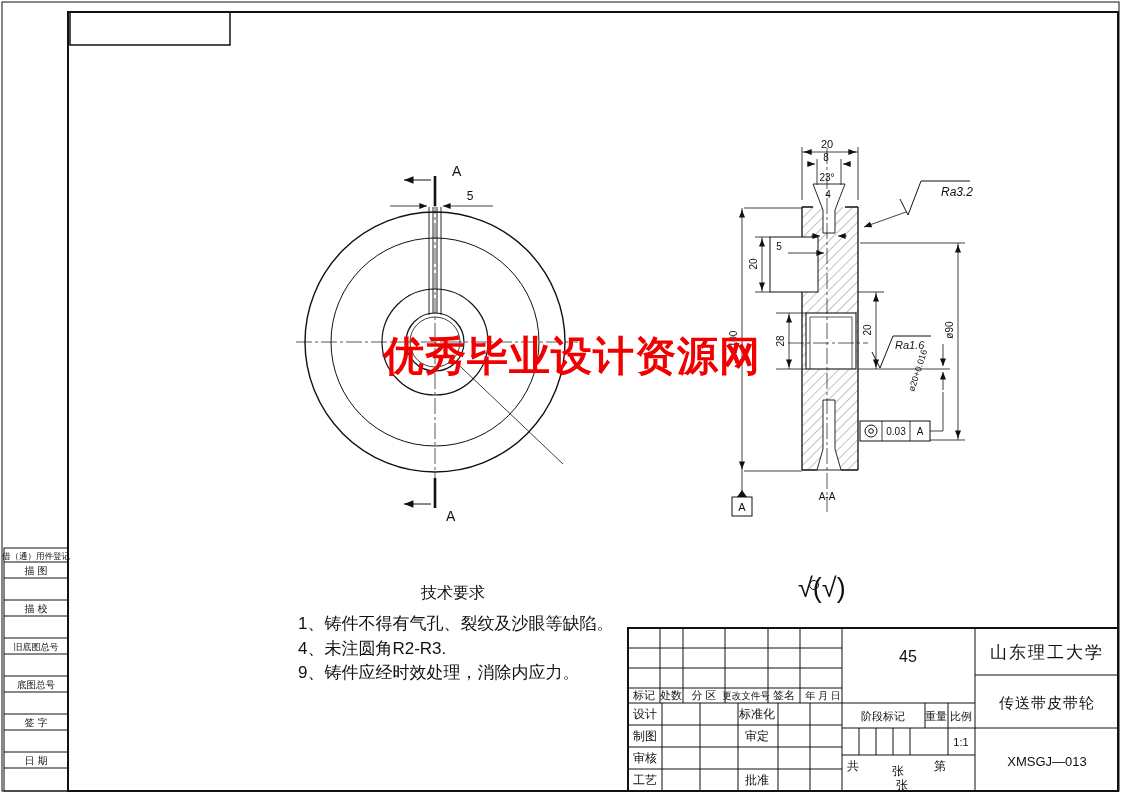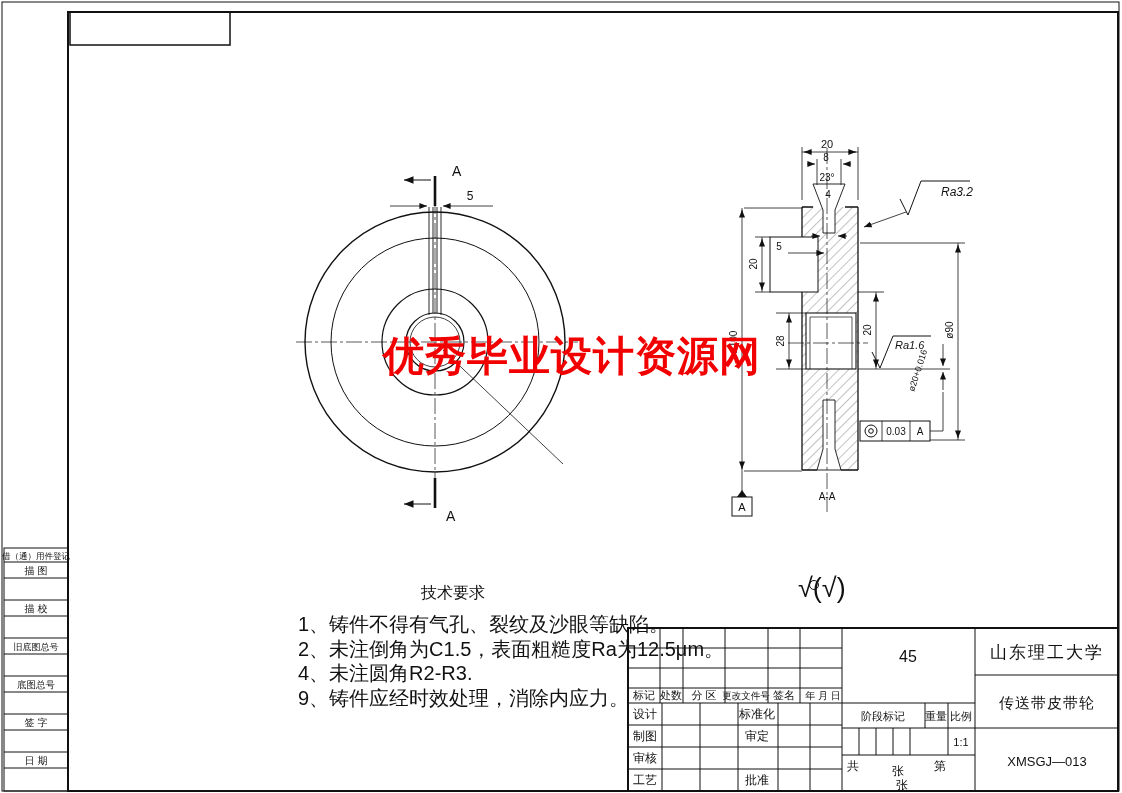--- a/index.html
+++ b/index.html
@@ -5,21 +5,21 @@
   html,body{margin:0;padding:0;background:#888;}
   #sheet{position:relative;width:1122px;height:793px;background:#ffffff;overflow:hidden;
          font-family:"Liberation Sans",sans-serif;color:#111;}
   svg text{fill:#111;}
   .wm{position:absolute;color:#f20000;font-family:"Liberation Serif",serif;font-weight:bold;
       white-space:nowrap;z-index:5;line-height:1;}
   #wm1{left:383px;top:336px;font-size:41px;letter-spacing:1px;}
   #wm2{left:416px;top:412px;font-size:39px;letter-spacing:2px;}
   #tech{position:absolute;left:298px;top:564px;width:345px;z-index:2;}
   #tech .t{font-size:16px;text-align:center;width:310px;margin-bottom:8px;margin-top:19px;}
-  #tech .i{font-size:20px;line-height:24.5px;white-space:nowrap;}
+  #tech .i{font-size:17px;line-height:24.5px;white-space:nowrap;}
 </style>
 </head>
 <body>
 
 <div id="sheet">
 
 <svg width="1122" height="793" viewBox="0 0 1122 793" style="position:absolute;left:0;top:0;z-index:1;">
   <defs>
     <marker id="arr" viewBox="0 0 10 10" refX="9.5" refY="5" markerWidth="10" markerHeight="10" orient="auto-start-reverse">
       <path d="M0,1.2 L9.5,5 L0,8.8 z" fill="#111"></path>
@@ -278,20 +278,19 @@
     <text x="902" y="789" font-size="12">张</text>
     <text x="1047" y="658" font-size="17" letter-spacing="2">山东理工大学</text>
     <text x="1047" y="708" font-size="15" letter-spacing="1">传送带皮带轮</text>
     <text x="1047" y="766" font-size="13">XMSGJ—013</text>
   </g>
 </svg>
 
 <div id="tech">
   <div class="t">技术要求</div>
   <div class="i">1、铸件不得有气孔、裂纹及沙眼等缺陷。</div>
-  <div class="i">2、未注倒角为C1.5，表面粗糙度Ra为12.5μm。</div>
   <div class="i">4、未注圆角R2-R3.</div>
   <div class="i">9、铸件应经时效处理，消除内应力。</div>
 </div>
 
 <div id="wm1" class="wm">优秀毕业设计资源网</div>
 
 </div>
 
 </body></html>

